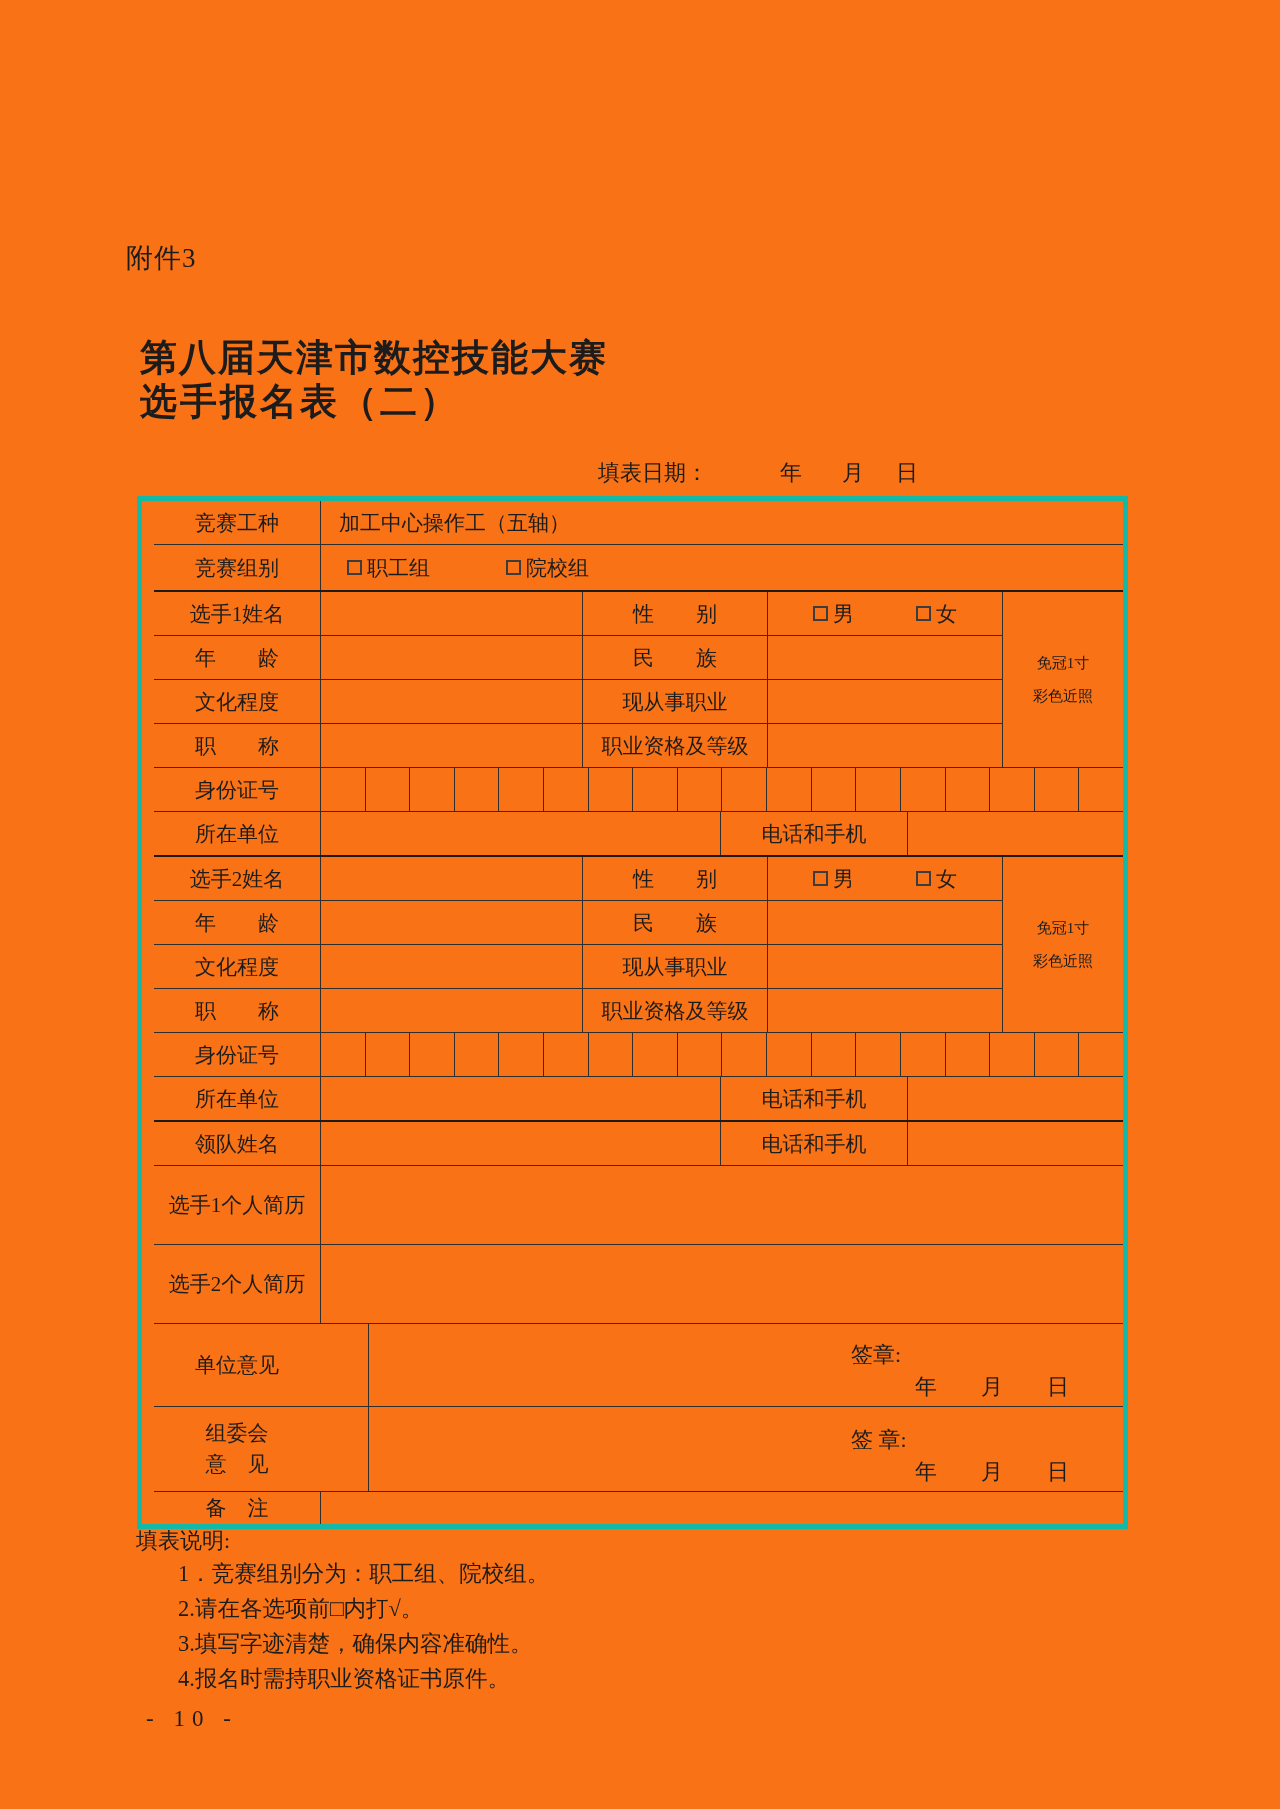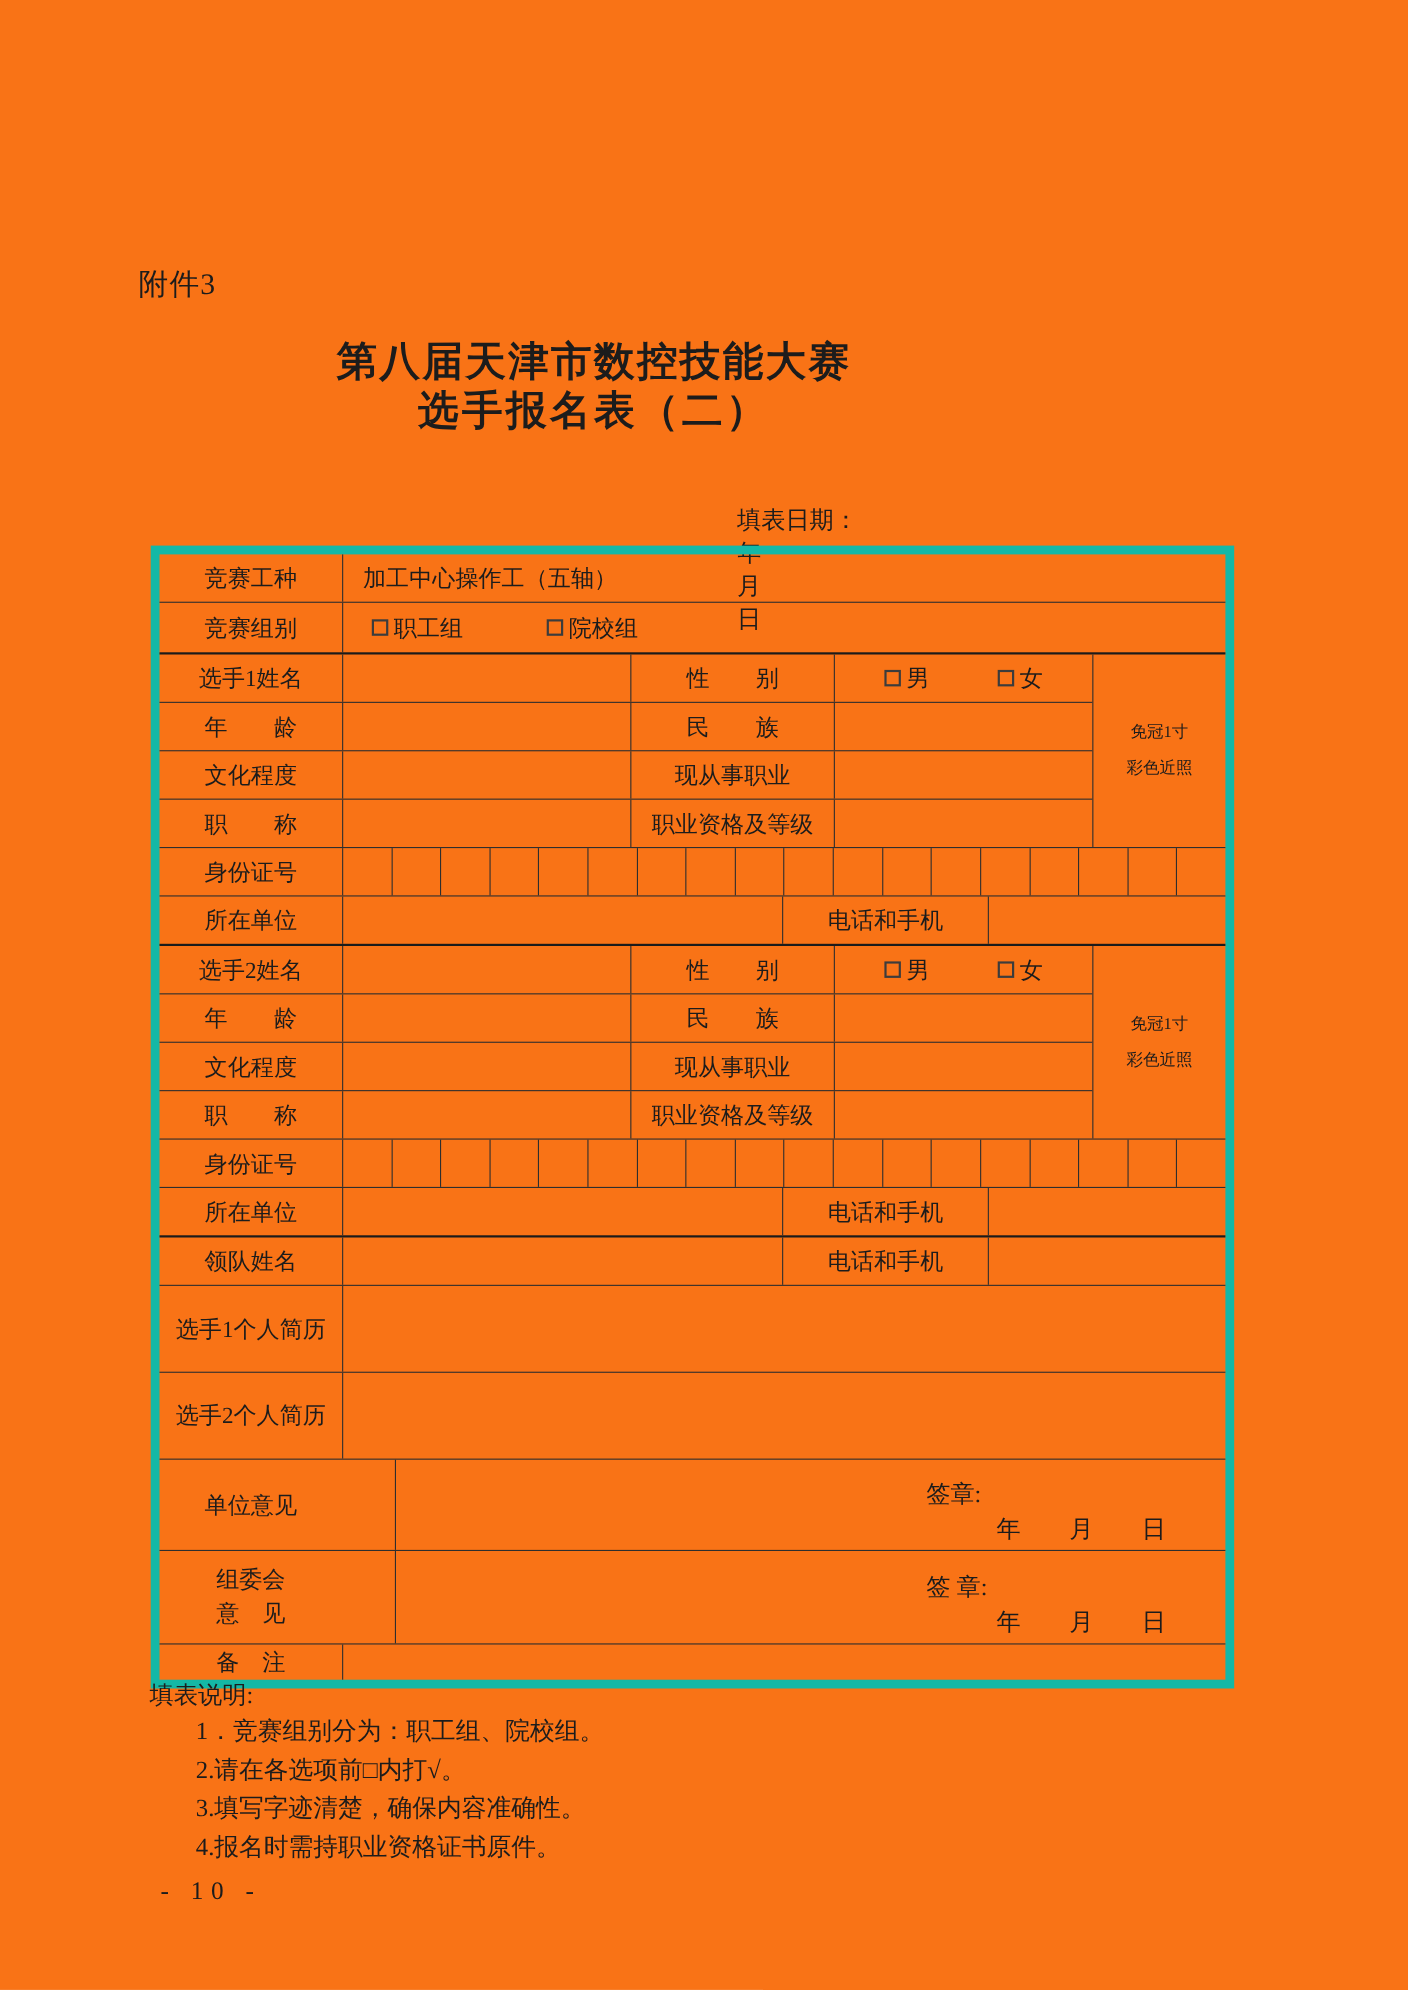--- a/index.html
+++ b/index.html
@@ -3,32 +3,33 @@
 <meta charset="utf-8">
 <style>
   html,body { margin:0; padding:0; background:#e8e8e8; }
   .page {
     position:relative; width:1280px; height:1809px; margin:0 auto;
     background:#f97316; color:#1c1c1c;
     font-family:"Liberation Serif", serif;
     overflow:hidden;
   }
   .attachment { position:absolute; left:126px; top:240px; font-size:27px; letter-spacing:1px; }
-  .titleblock { position:absolute; left:140px; top:308px; width:800px; text-align:center; font-weight:bold; }
+  .titleblock { position:absolute; left:140px; top:336px; width:800px; text-align:left; font-weight:bold; }
   .title-l1 { font-size:37px; letter-spacing:2px; line-height:44px; }
   .title-l2 { font-size:37px; letter-spacing:3px; line-height:44px; }
-  .dateline { position:absolute; left:598px; top:458px; font-size:22px; display:flex; align-items:baseline;flex-direction:column; }
+  .dateline { position:absolute; left:598px; top:458px; font-size:22px; display:flex; align-items:baseline; }
   .dateline .dl-year  { margin-left:72px; }
   .dateline .dl-month { margin-left:40px; }
   .dateline .dl-day   { margin-left:32px; }
 
   .form-table {
     position:absolute; left:137px; top:496px; width:969px;
-    border:8px solid #14b8a6; box-sizing:content-box;
+    border:5px solid #14b8a6; box-sizing:content-box;
     font-size:21px;
+    padding-left:12px;
   }
   .row { display:flex; align-items:stretch; }
   .row + .row { border-top:1px solid #2e2e2e; }
   .row.thick { border-top:2px solid #1b1b1b; }
   .cell { display:flex; align-items:center; justify-content:center; box-sizing:border-box; }
   .cell + .cell, .idcell { border-left:1px solid #2e2e2e; }
   .w-label { width:166px; flex:none; }
   .w-v1 { width:262px; flex:none; }
   .w-l2 { width:185px; flex:none; }
   .w-unitval { width:400px; flex:none; }

